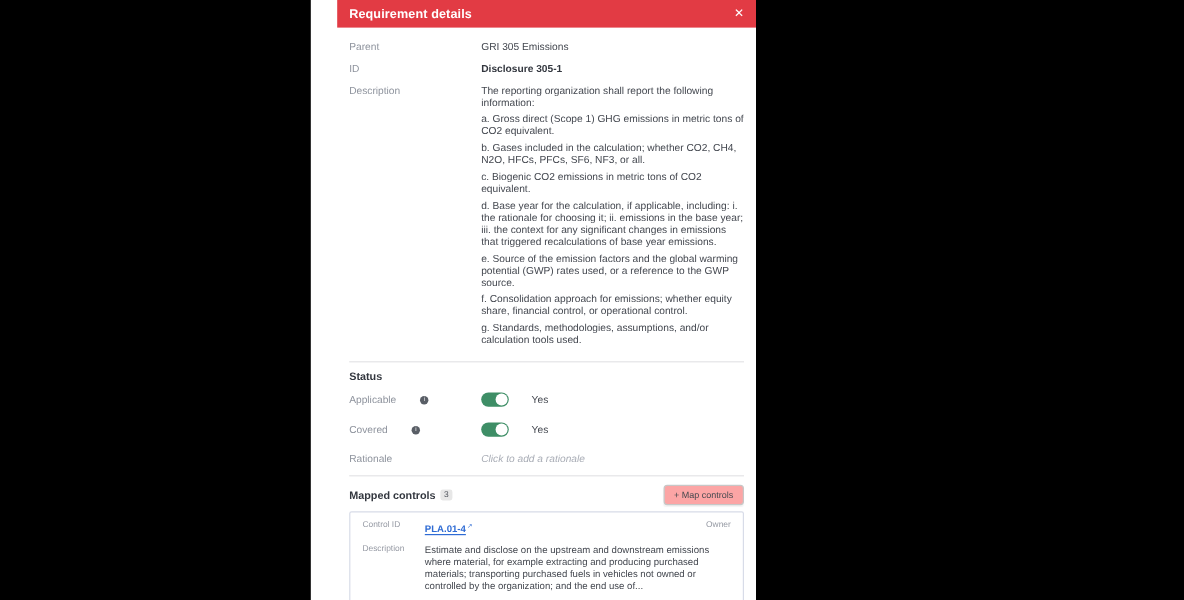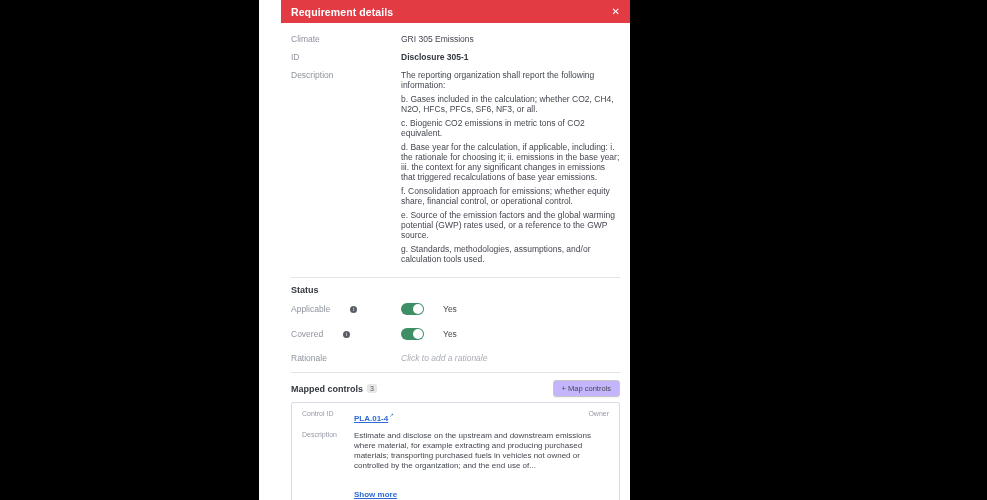--- a/index.html
+++ b/index.html
@@ -37,21 +37,21 @@
 
   .note-row { margin:-4px 0 8px 110px; font-size:7.5px; font-style:italic; color:#6e7380; }
   .note-link { color:#4550e0; text-decoration:underline; cursor:pointer; }
 
   .rationale-row { display:grid; grid-template-columns:110px 1fr; align-items:center; margin-bottom:4px; }
   .placeholder { font-size:8.5px; font-style:italic; color:#a9adb6; cursor:text; }
 
   .mc-header { display:flex; align-items:center; justify-content:space-between; margin:2px 0 5px 0; }
   .mc-title-wrap { display:flex; align-items:flex-start; gap:4px; }
   .badge { background:#e7e7e7; color:#50545c; font-size:7px; padding:0 3px; border-radius:2px; line-height:9px; }
-  .btn { background:#c4b5fd; border:1px solid #c7c7c7; border-radius:3px; font-size:7.5px; color:#46494f; padding:3px 8px; cursor:pointer; box-shadow:0 1px 1px rgba(0,0,0,.05); font-family:"Liberation Sans", sans-serif;margin-left:20px; }
+  .btn { background:#fca5a5; border:1px solid #c7c7c7; border-radius:3px; font-size:7.5px; color:#46494f; padding:3px 8px; cursor:pointer; box-shadow:0 1px 1px rgba(0,0,0,.05); font-family:"Liberation Sans", sans-serif;margin-left:20px; }
 
   .card { border:1px solid #d8dce8; border-radius:2px; background:#fff; margin-bottom:6px; }
   .card-body { padding:7px 10px 2px 10px; }
   .crow { display:grid; grid-template-columns:52px 1fr; align-items:start; margin-bottom:7px; }
   .crow.with-owner { grid-template-columns:52px 1fr auto; }
   .clabel { color:#969aa4; font-size:7px; line-height:8.5px; }
   .cvalue { font-size:8px; color:#43474f; line-height:10px; }
   .owner-label { color:#969aa4; font-size:7px; }
   .link { color:#2e6bd4; text-decoration:underline; font-weight:600; cursor:pointer; }
   .ext-icon { color:#2e6bd4; font-size:5.5px; vertical-align:super; text-decoration:none; display:inline-block; margin-left:1px; }
@@ -65,39 +65,40 @@
 <div class="modal">
 
   <div class="m-header">
     <div class="m-title">Requirement details</div>
     <div class="m-close">✕</div>
   </div>
 
   <div class="m-body">
 
     <div class="frow">
-      <div class="flabel">Climate</div>
+      <div class="flabel">Parent</div>
       <div class="fvalue">GRI 305 Emissions</div>
     </div>
 
     <div class="frow">
       <div class="flabel">ID</div>
       <div class="fvalue semibold">Disclosure 305-1</div>
     </div>
 
 
     <div class="frow">
       <div class="flabel">Description</div>
       <div class="desc">
         <p>The reporting organization shall report the following information:</p>
+        <p>a. Gross direct (Scope 1) GHG emissions in metric tons of CO2 equivalent.</p>
         <p>b. Gases included in the calculation; whether CO2, CH4, N2O, HFCs, PFCs, SF6, NF3, or all.</p>
         <p>c. Biogenic CO2 emissions in metric tons of CO2 equivalent.</p>
         <p>d. Base year for the calculation, if applicable, including: i. the rationale for choosing it; ii. emissions in the base year; iii. the context for any significant changes in emissions that triggered recalculations of base year emissions.</p>
+        <p>e. Source of the emission factors and the global warming potential (GWP) rates used, or a reference to the GWP source.</p>
         <p>f. Consolidation approach for emissions; whether equity share, financial control, or operational control.</p>
-        <p>e. Source of the emission factors and the global warming potential (GWP) rates used, or a reference to the GWP source.</p>
         <p>g. Standards, methodologies, assumptions, and/or calculation tools used.</p>
       </div>
     </div>
 
     <hr class="divider">
 
     <div class="sec-heading">Status</div>
 
     <div class="status-row">
       <div class="status-label">

